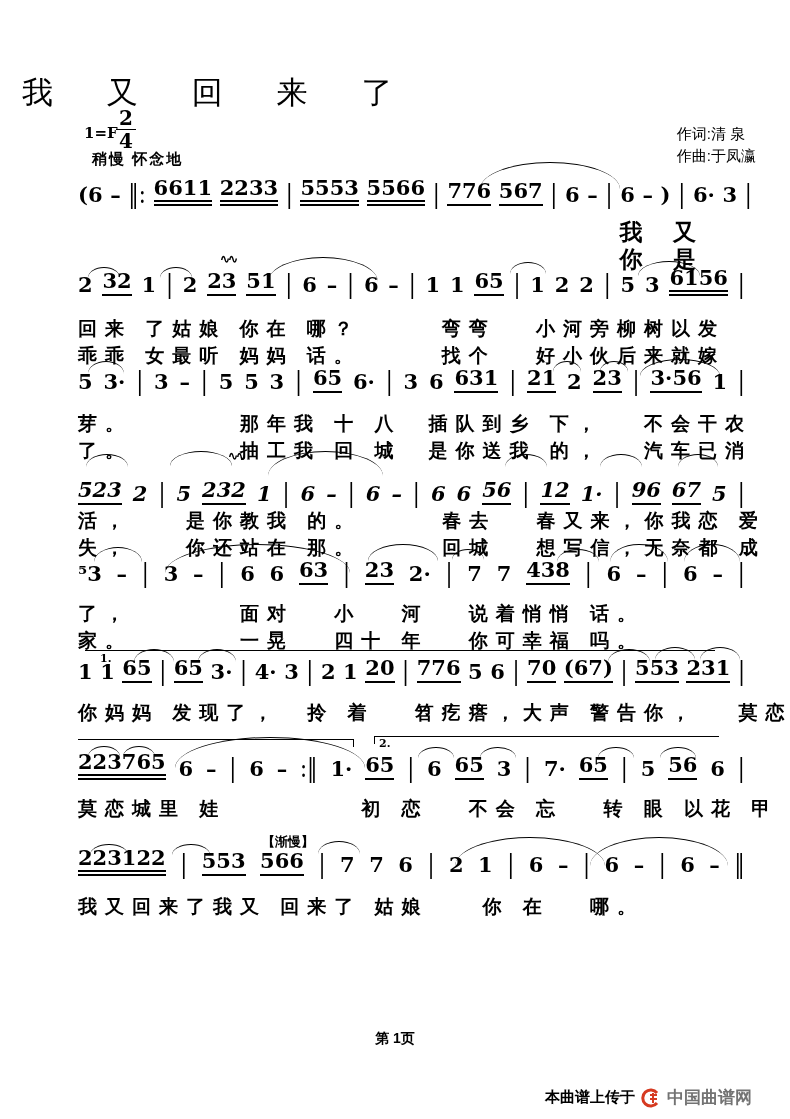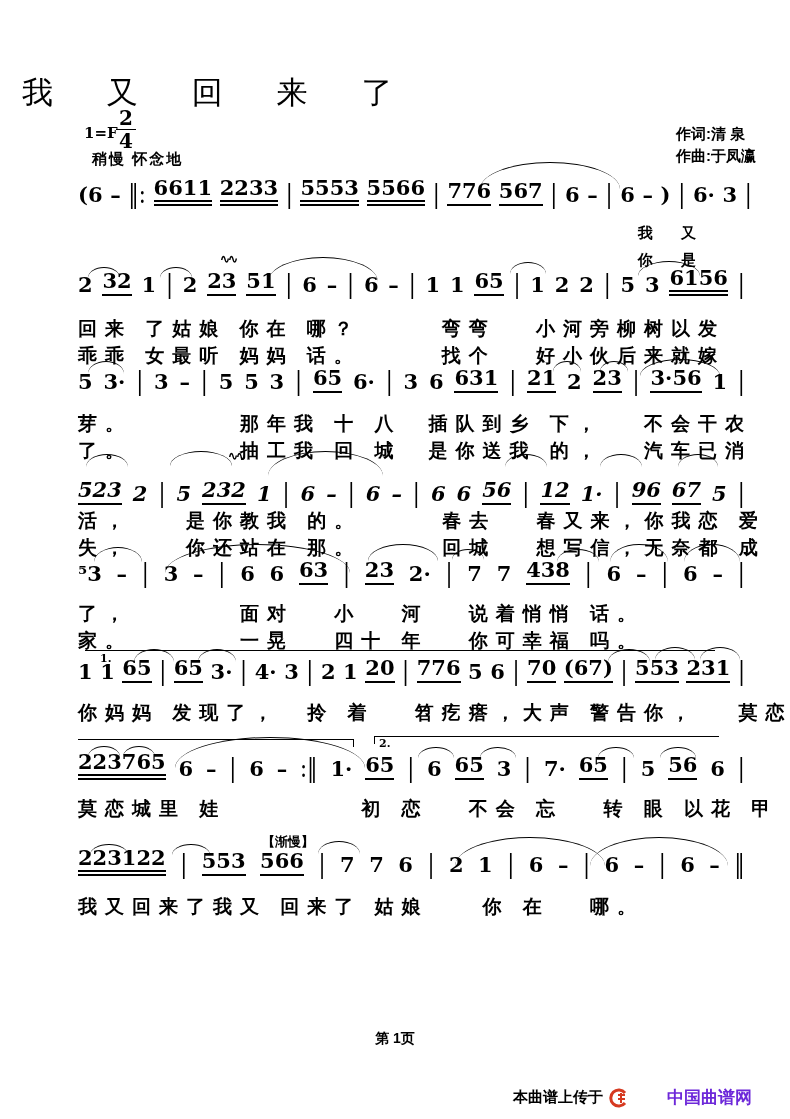--- a/index.html
+++ b/index.html
@@ -8,22 +8,22 @@
   .title{position:absolute;top:72px;left:0;right:0;
          font-size:31px;letter-spacing:22px;padding-left:22px;font-weight:500;}
   .key{position:absolute;left:84px;top:124px;font-size:15px;font-weight:600;}
   .ts{position:absolute;left:116px;top:108px;display:inline-flex;flex-direction:column;
       align-items:center;line-height:1;font-weight:700;font-size:20px;}
   .ts .num{padding:0 3px 1px 3px;border-bottom:1.6px solid #000;}
   .ts .den{padding-top:1px;}
   .tempo{position:absolute;left:92px;top:150px;font-size:15px;font-weight:700;
          font-family:"Liberation Sans",sans-serif;letter-spacing:2px;}
   .credits{position:absolute;right:34px;top:123px;text-align:left;font-size:15px;
-           font-weight:700;font-family:"Liberation Sans",sans-serif;line-height:1.45;}
-  .pickup{position:absolute;right:82px;top:219px;text-align:left;font-size:15px;
+           font-weight:400;font-family:"Liberation Sans",sans-serif;line-height:1.45;}
+  .pickup{position:absolute;right:82px;top:219px;text-align:left;font-size:23px;
           font-weight:700;font-family:"Liberation Sans",sans-serif;
           letter-spacing:12px;line-height:27px;}
   .sys{position:absolute;left:78px;right:45px;}
   .notes-row{display:flex;justify-content:space-between;align-items:flex-end;
              font-size:21px;font-weight:700;line-height:1.1;}
   .notes-row span{white-space:pre;}
   .beam1{border-bottom:2px solid #000;padding-bottom:2px;}
   .beam2{border-bottom:6px double #000;padding-bottom:1px;}
   .bar{font-weight:400;transform:scaleY(1.25);}
   .lyrics-row{position:absolute;left:78px;font-size:19px;font-weight:700;
@@ -297,21 +297,21 @@
 
   <div class="page-num">第 1页</div>
   <div class="uploader">
     <span>本曲谱上传于</span>
     <svg width="20" height="20" viewBox="0 0 20 20">
       <path d="M16 5 A8 8 0 1 0 16 15" fill="none" stroke="#d63a21" stroke-width="3"></path>
       <line x1="9" y1="7" x2="16" y2="7" stroke="#d63a21" stroke-width="2"></line>
       <line x1="9" y1="11" x2="16" y2="11" stroke="#d63a21" stroke-width="2"></line>
       <line x1="12" y1="5" x2="12" y2="15" stroke="#d63a21" stroke-width="2"></line>
     </svg>
-    <span class="site-name" style="color:#6d28d9;margin-left:32px;">中国曲谱网</span>
+    <span class="site-name" style="color:#737373;">中国曲谱网</span>
   </div>
 
 <div class="arc" style="left: 480px; top: 162px; width: 140px; height: 26px;"></div>
     <div class="arc" style="left: 88px; top: 267px; width: 32px; height: 10px;"></div>
     <div class="arc" style="left: 160px; top: 267px; width: 32px; height: 10px;"></div>
     <div class="arc" style="left: 268px; top: 257px; width: 110px; height: 24px;"></div>
     <div class="arc" style="left: 510px; top: 262px; width: 36px; height: 11px;"></div>
     <div class="arc" style="left: 638px; top: 261px; width: 62px; height: 14px;"></div>
     <div class="arc" style="left: 88px; top: 361px; width: 36px; height: 12px;"></div>
     <div class="arc" style="left: 553px; top: 361px; width: 28px; height: 10px;"></div>

